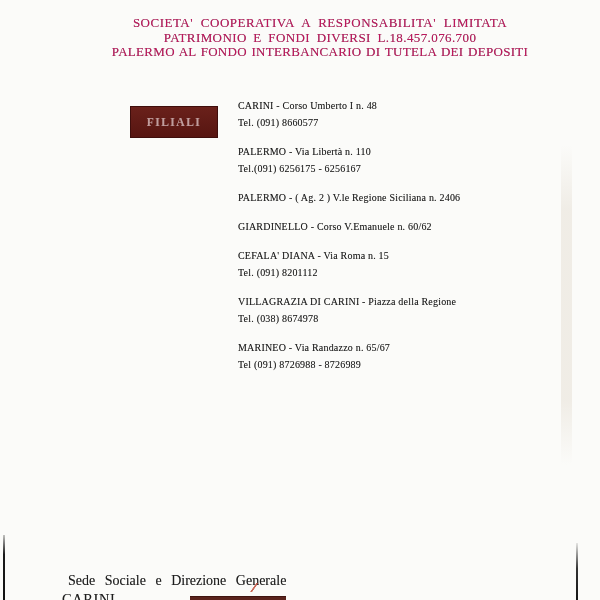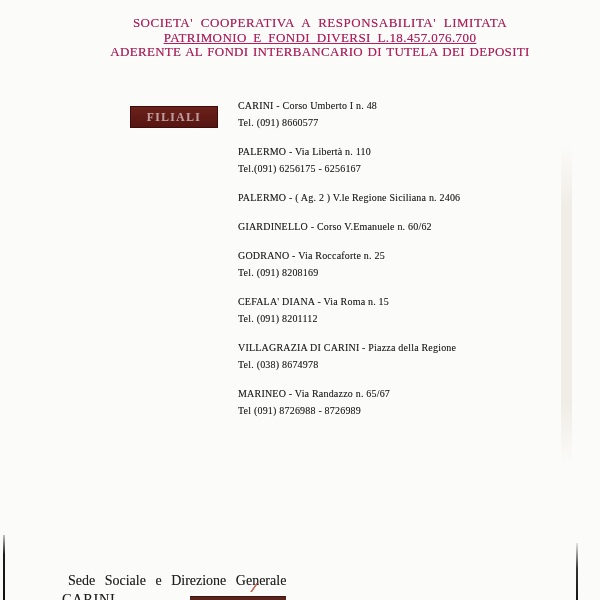--- a/index.html
+++ b/index.html
@@ -13,25 +13,25 @@
   }
   
   .header{
     position:absolute;left:40px;top:16px;width:560px;
     text-align:center;
     font-size:13px;line-height:14.5px;
     color:#be185d;
     text-shadow:0 0 .6px rgba(20,20,20,.45);
   }
   .hl1{word-spacing:4px;letter-spacing:.5px;}
-  .hl2{word-spacing:3px;letter-spacing:.4px;text-decoration:underline;}
+  .hl2{word-spacing:3px;letter-spacing:.4px;}
   .hl3{word-spacing:1px;letter-spacing:.3px;}
   
   .filiali-box{
-    position:absolute;left:130px;top:106px;width:88px;height:22px;
+    position:absolute;left:130px;top:106px;width:88px;height:32px;
     background:linear-gradient(180deg,#6a211b 0%,#571511 100%);
     border:1px solid #3f0e0c;
     box-sizing:border-box;
     display:flex;align-items:center;justify-content:center;
   }
   .filiali-box span{
     font-size:11.5px;font-weight:bold;letter-spacing:1.5px;
     color:#bf9d9d;
     text-shadow:0 0 .5px rgba(191,157,157,.5);
   }
@@ -76,45 +76,41 @@
   }
 </style>
 </head>
 <body>
 
 <div id="page">
 
   <div class="header">
     <div class="hl1">SOCIETA' COOPERATIVA A RESPONSABILITA' LIMITATA</div>
     <div class="hl2">PATRIMONIO E FONDI DIVERSI L.18.457.076.700</div>
-    <div class="hl3">ADERENTE AL FONDI INTERBANCARIO DI TUTELA DEI DEPOSITI</div>
+    <div class="hl3">PALERMO AL FONDO INTERBANCARIO DI TUTELA DEI DEPOSITI</div>
   </div>
 
   <div class="filiali-box">
     <span>FILIALI</span>
   </div>
 
   <div class="branches">
     <div class="branch">
       <div>CARINI -  Corso Umberto I n. 48</div>
       <div>Tel. (091) 8660577</div>
     </div>
     <div class="branch">
       <div>PALERMO -  Via Libertà n. 110</div>
       <div>Tel.(091) 6256175 - 6256167</div>
     </div>
     <div class="branch">
       <div>PALERMO - ( Ag. 2 ) V.le Regione Siciliana n. 2406</div>
     </div>
     <div class="branch">
       <div>GIARDINELLO - Corso V.Emanuele n. 60/62</div>
-    </div>
-    <div class="branch">
-      <div>GODRANO - Via Roccaforte n. 25</div>
-      <div>Tel. (091) 8208169</div>
     </div>
     <div class="branch">
       <div>CEFALA' DIANA - Via Roma n. 15</div>
       <div>Tel. (091) 8201112</div>
     </div>
     <div class="branch">
       <div>VILLAGRAZIA DI CARINI - Piazza della Regione</div>
       <div>Tel. (038) 8674978</div>
     </div>
     <div class="branch">

